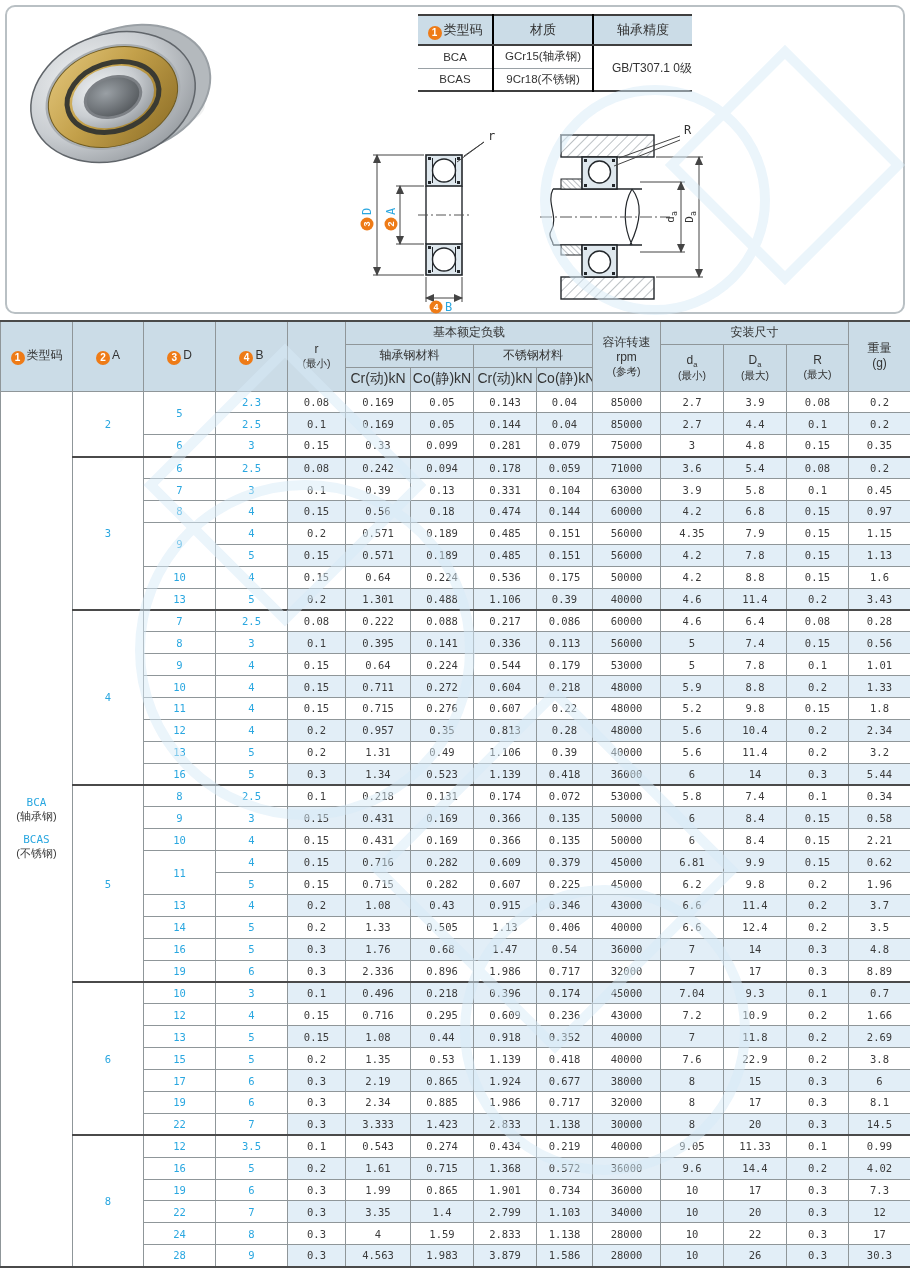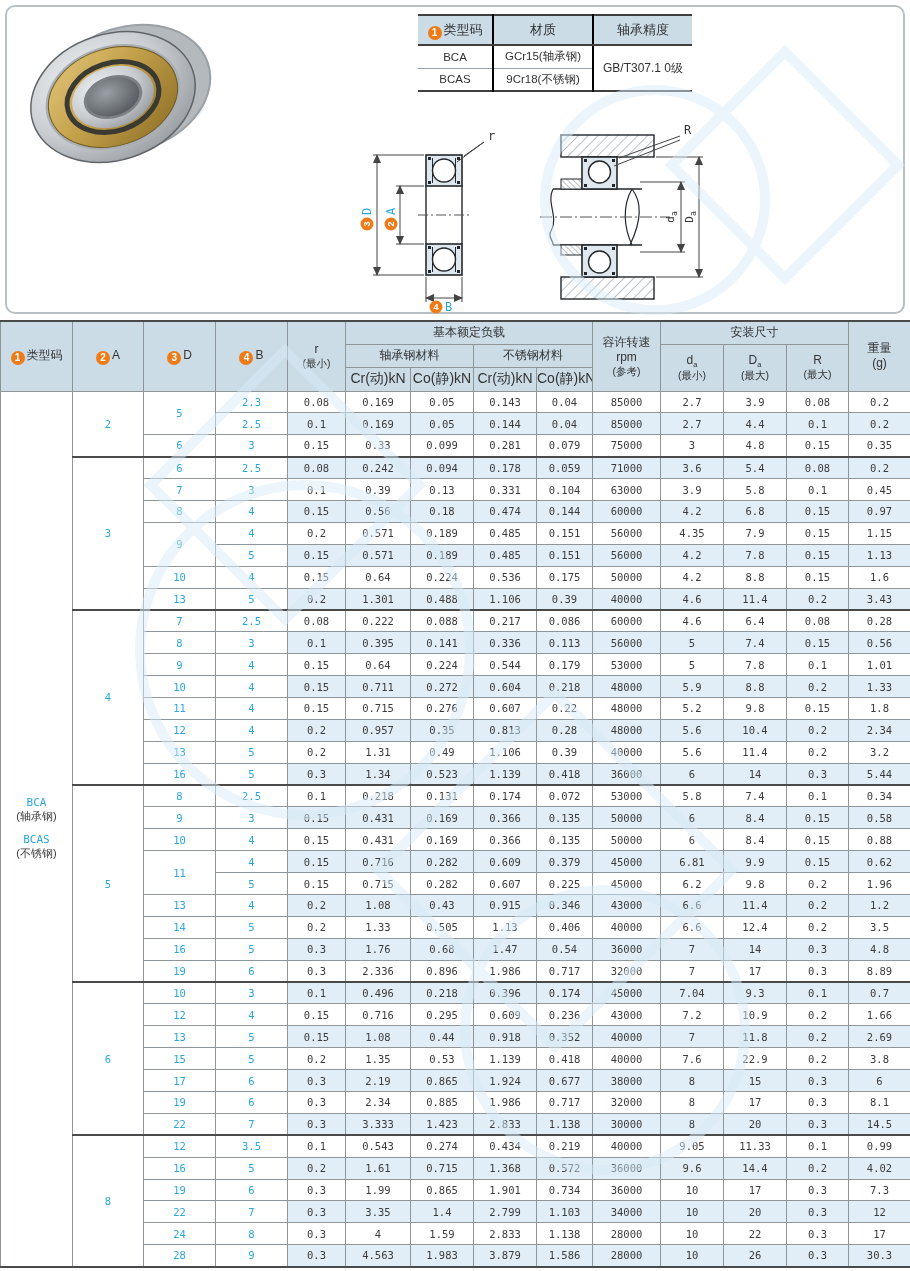--- a/index.html
+++ b/index.html
@@ -14,21 +14,21 @@
   .drawings { position:absolute; left:333px; top:99px; }
 
   
   .info-table { position:absolute; left:411px; top:7px; border-collapse:collapse; table-layout:fixed;
     border-top:2px solid #3f3f3f; border-bottom:2px solid #3f3f3f; }
   .info-table th, .info-table td { border-left:2px solid #000000; font-weight:400; text-align:center; vertical-align:middle; color:#333; }
   .info-table th:first-child, .info-table td:first-child { border-left:none; }
   .info-table thead th { background:#cbdce7; height:30px; font-size:13px; border-bottom:2px solid #3f3f3f; }
   .info-table tbody td { height:23px; font-size:11.5px; border-bottom:1px solid #9aa1a6; }
   .info-table tbody tr:last-child td { border-bottom:none; }
-  .info-table td.precision { font-size:12px; }
+  .info-table td.precision { font-size:12px;text-align:right; }
   .blue { color:#2aa7e0; }
 
   .badge { display:inline-block; width:14px; height:14px; border-radius:50%; background:#ee7b17; color:#fff;
     font-size:10px; line-height:14px; text-align:center; font-weight:bold; margin-right:2px; vertical-align:-2px;
     font-family:"Liberation Sans",sans-serif; }
 
   
   .spec-table { position:absolute; left:0; top:320px; width:910px; border-collapse:collapse; table-layout:fixed;
     border-top:2px solid #4a4a4a; border-bottom:2px solid #4a4a4a; }
   .spec-table th, .spec-table td { border:1px solid #8f9699; text-align:center; vertical-align:middle; padding:0; overflow:hidden; }
@@ -598,21 +598,21 @@
           <td class="dim">4</td>
           <td class="num">0.15</td>
           <td class="num">0.431</td>
           <td class="num">0.169</td>
           <td class="num">0.366</td>
           <td class="num">0.135</td>
           <td class="num">50000</td>
           <td class="num">6</td>
           <td class="num">8.4</td>
           <td class="num">0.15</td>
-          <td class="num">0.88</td>
+          <td class="num">2.21</td>
         </tr>
         <tr class="stripe">
           <td rowspan="2" class="dim">11</td>
           <td class="dim">4</td>
           <td class="num">0.15</td>
           <td class="num">0.716</td>
           <td class="num">0.282</td>
           <td class="num">0.609</td>
           <td class="num">0.379</td>
           <td class="num">45000</td>
@@ -639,21 +639,21 @@
           <td class="dim">4</td>
           <td class="num">0.2</td>
           <td class="num">1.08</td>
           <td class="num">0.43</td>
           <td class="num">0.915</td>
           <td class="num">0.346</td>
           <td class="num">43000</td>
           <td class="num">6.6</td>
           <td class="num">11.4</td>
           <td class="num">0.2</td>
-          <td class="num">1.2</td>
+          <td class="num">3.7</td>
         </tr>
         <tr>
           <td class="dim">14</td>
           <td class="dim">5</td>
           <td class="num">0.2</td>
           <td class="num">1.33</td>
           <td class="num">0.505</td>
           <td class="num">1.13</td>
           <td class="num">0.406</td>
           <td class="num">40000</td>

